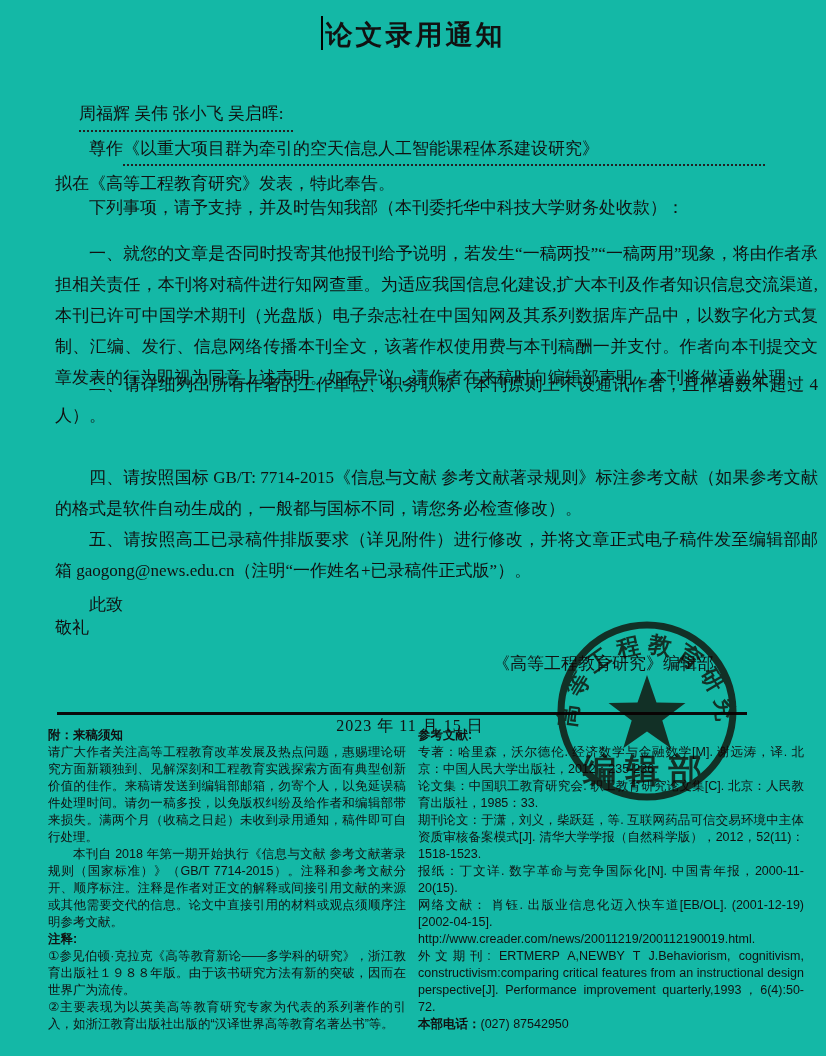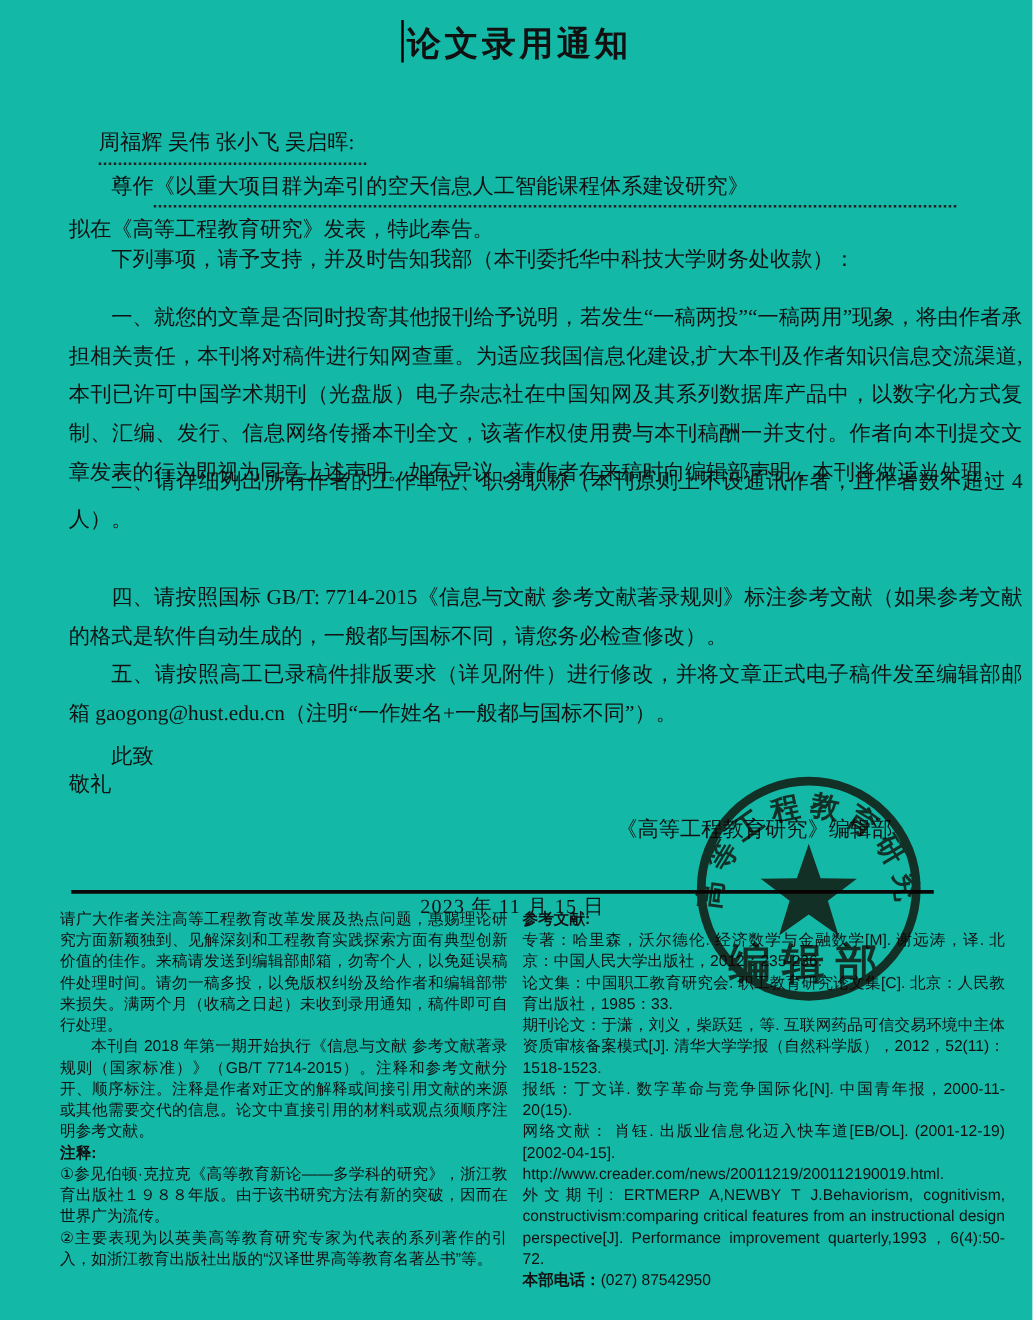--- a/index.html
+++ b/index.html
@@ -86,32 +86,33 @@
     <span class="paper-title">《以重大项目群为牵引的空天信息人工智能课程体系建设研究》</span>
   </div>
 
   <div class="brow intro-row">拟在《高等工程教育研究》发表，特此奉告。</div>
 
   <div class="brow lead-row indent">下列事项，请予支持，并及时告知我部（本刊委托华中科技大学财务处收款）：</div>
 
   <div class="brow item1 indent">一、就您的文章是否同时投寄其他报刊给予说明，若发生“一稿两投”“一稿两用”现象，将由作者承担相关责任，本刊将对稿件进行知网查重。为适应我国信息化建设,扩大本刊及作者知识信息交流渠道,本刊已许可中国学术期刊（光盘版）电子杂志社在中国知网及其系列数据库产品中，以数字化方式复制、汇编、发行、信息网络传播本刊全文，该著作权使用费与本刊稿酬一并支付。作者向本刊提交文章发表的行为即视为同意上述声明。如有异议，请作者在来稿时向编辑部声明，本刊将做适当处理。</div>
   <div class="brow item2 indent">二、请详细列出所有作者的工作单位、职务职称（本刊原则上不设通讯作者，且作者数不超过 4 人）。</div>
   <div class="brow item4 indent">四、请按照国标 GB/T: 7714-2015《信息与文献 参考文献著录规则》标注参考文献（如果参考文献的格式是软件自动生成的，一般都与国标不同，请您务必检查修改）。</div>
-  <div class="brow item5 indent">五、请按照高工已录稿件排版要求（详见附件）进行修改，并将文章正式电子稿件发至编辑部邮箱 gaogong@hust.edu.cn（注明“一作姓名+一般都与国标不同”）。</div>
+  <div class="brow item5 indent">五、请按照高工已录稿件排版要求（详见附件）进行修改，并将文章正式电子稿件发至编辑部邮箱 gaogong@news.edu.cn（注明“一作姓名+已录稿件正式版”）。</div>
 
   <div class="brow cizhi indent">此致</div>
   <div class="brow jingli">敬礼</div>
 
   <div class="brow sig-row">《高等工程教育研究》编辑部</div>
   <div class="brow date-row">2023 年 11 月 15 日</div>
 
   <div class="divider"></div>
 
   <div class="appendix">
     <div class="col-left">
+      <p class="hd">附：来稿须知</p>
       <p>请广大作者关注高等工程教育改革发展及热点问题，惠赐理论研究方面新颖独到、见解深刻和工程教育实践探索方面有典型创新价值的佳作。来稿请发送到编辑部邮箱，勿寄个人，以免延误稿件处理时间。请勿一稿多投，以免版权纠纷及给作者和编辑部带来损失。满两个月（收稿之日起）未收到录用通知，稿件即可自行处理。</p>
       <p class="p-indent">本刊自 2018 年第一期开始执行《信息与文献 参考文献著录规则（国家标准）》（GB/T 7714-2015）。注释和参考文献分开、顺序标注。注释是作者对正文的解释或间接引用文献的来源或其他需要交代的信息。论文中直接引用的材料或观点须顺序注明参考文献。</p>
       <p class="hd">注释:</p>
       <p>①参见伯顿·克拉克《高等教育新论——多学科的研究》，浙江教育出版社１９８８年版。由于该书研究方法有新的突破，因而在世界广为流传。</p>
       <p>②主要表现为以英美高等教育研究专家为代表的系列著作的引入，如浙江教育出版社出版的“汉译世界高等教育名著丛书”等。</p>
     </div>
     <div class="col-right">
       <p class="hd">参考文献:</p>
       <p>专著：哈里森，沃尔德伦. 经济数学与金融数学[M]. 谢远涛，译. 北京：中国人民大学出版社，2012：235-236.</p>
       <p>论文集：中国职工教育研究会. 职工教育研究论文集[C]. 北京：人民教育出版社，1985：33.</p>

